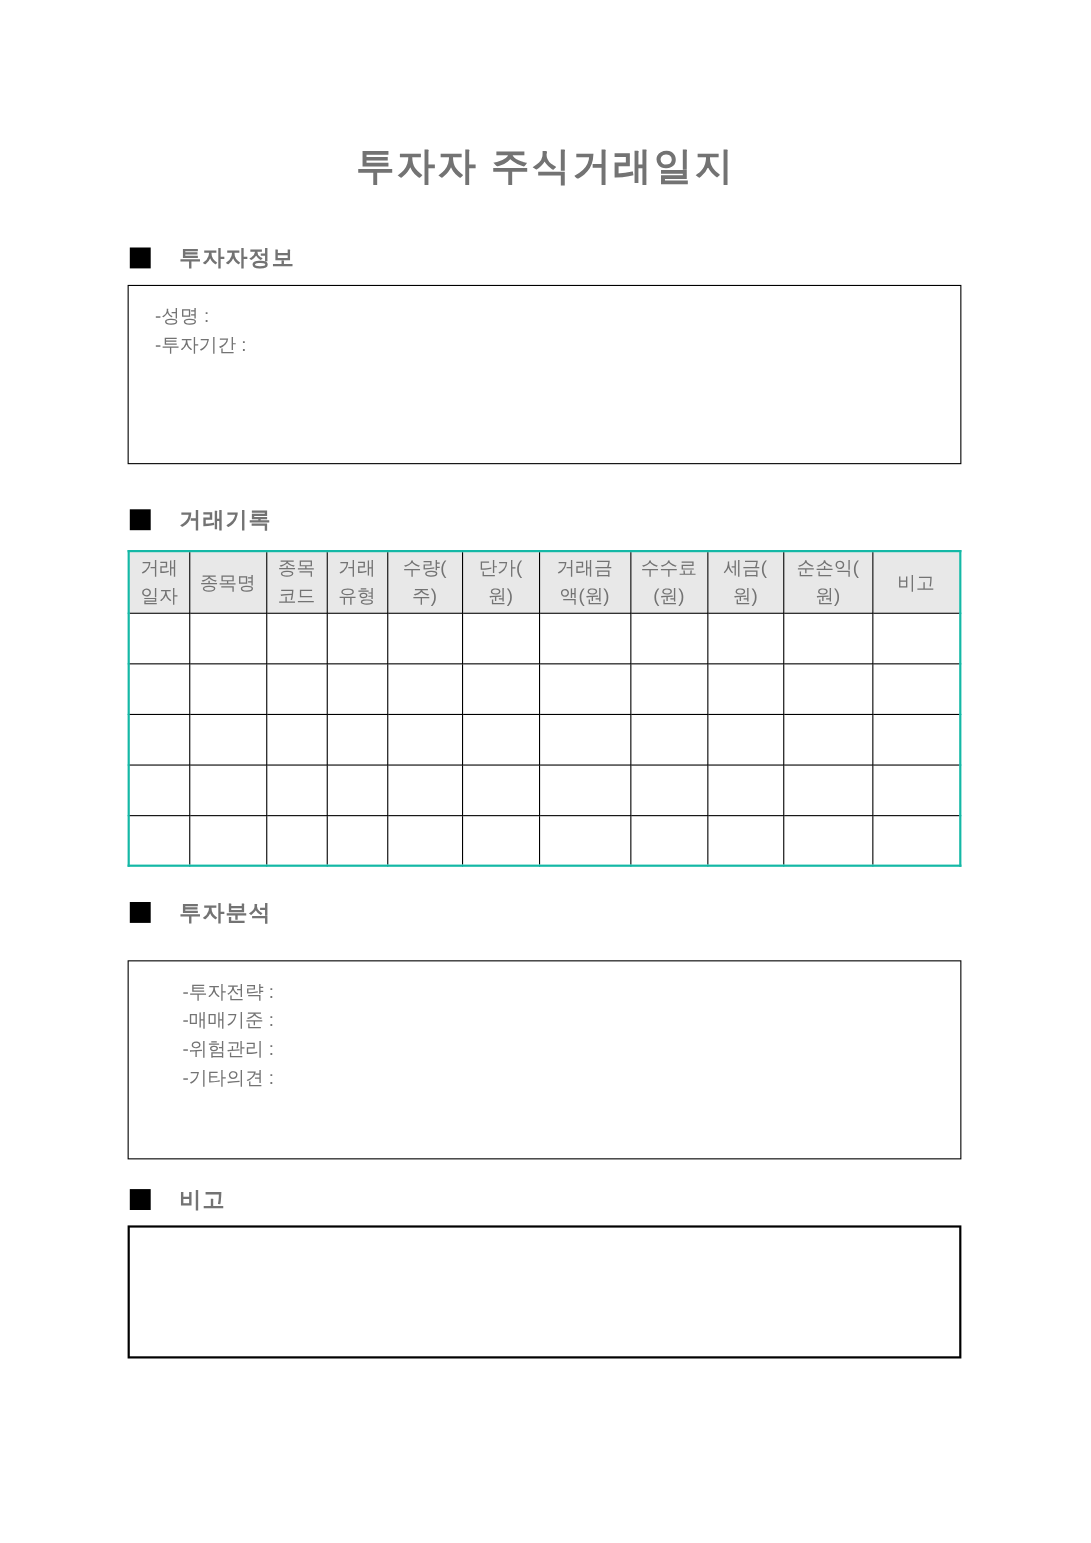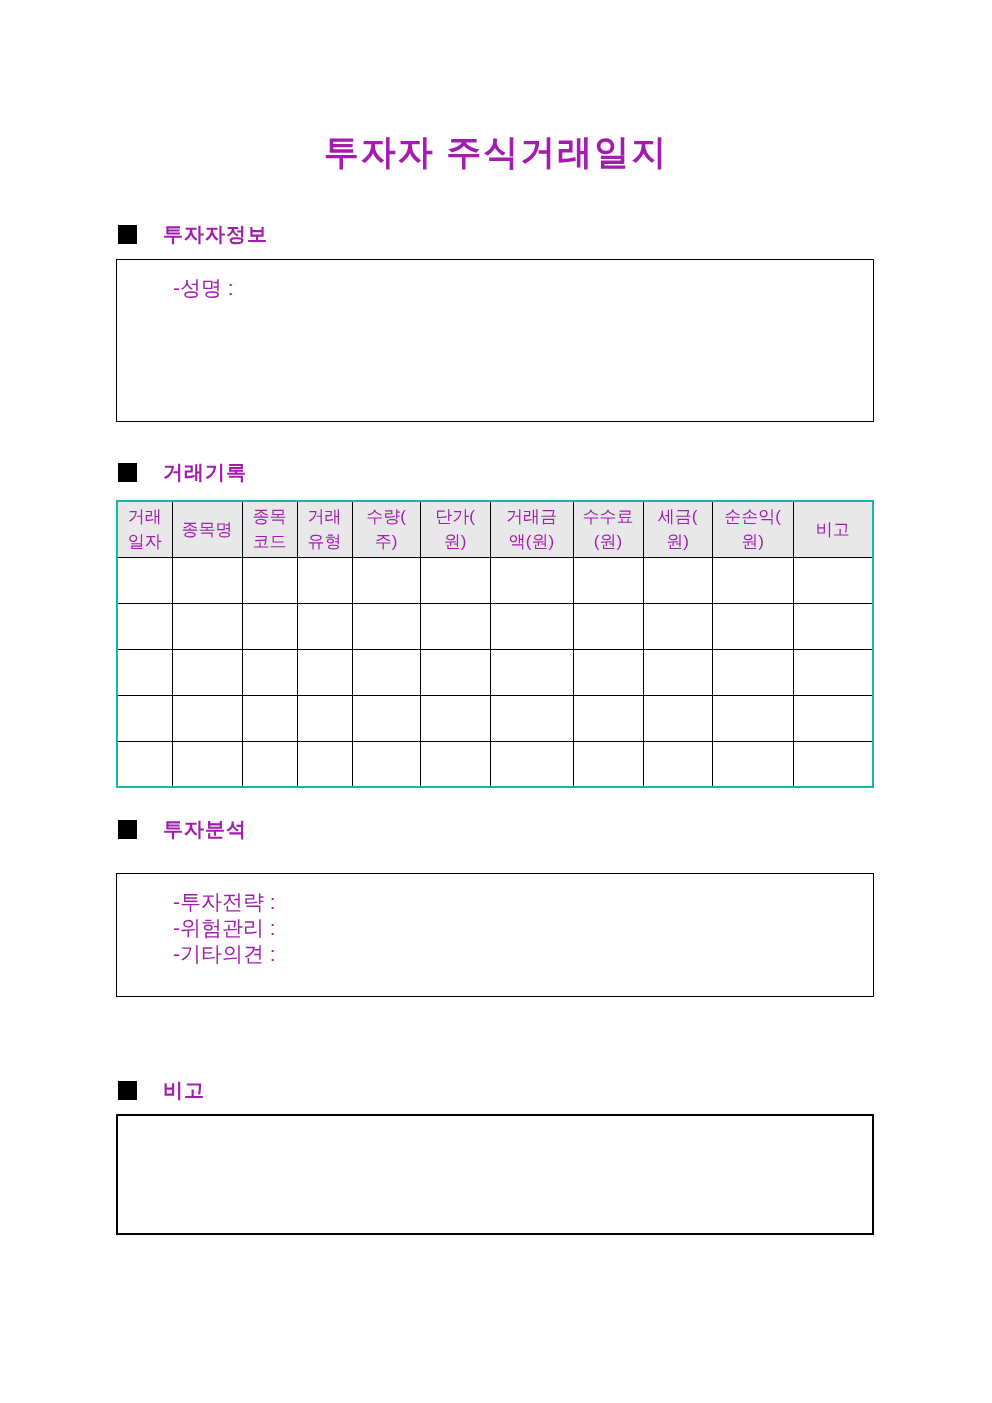--- a/index.html
+++ b/index.html
@@ -3,21 +3,21 @@
 <meta charset="utf-8">
 <style>
   * { margin: 0; padding: 0; box-sizing: border-box; }
   html, body { background: #ffffff; }
   .page {
     position: relative;
     width: 992px;
     height: 1403px;
     margin: 0 auto;
     background: #ffffff;
-    color: #a21caf;
+    color: #737373;
     font-family: "Liberation Sans", sans-serif;
     overflow: hidden;
   }
   .doc-title {
     position: absolute;
     top: 131px;
     left: 0;
     width: 100%;
     text-align: center;
     font-size: 35px;
@@ -51,25 +51,25 @@
   .sh-remarks  { top: 1078px; }
 
   .box {
     position: absolute;
     left: 116px;
     width: 758px;
     background: #ffffff;
     border: 1px solid #000000;
   }
   .box-investor { top: 259px;  height: 163px; }
-  .box-analysis { top: 873px;  height: 124px; }
+  .box-analysis { top: 873px;  height: 181px; padding-left: 25px; }
   .box-remarks  { top: 1114px; height: 121px; border-width: 2px; }
 
   .fields { padding: 15px 10px 0 24px; }
-  .field  { font-size: 21px; line-height: 26px; white-space: pre; margin-left: 32px; }
+  .field  { font-size: 17px; line-height: 26px; white-space: pre; }
 
   .record-table {
     position: absolute;
     left: 116px;
     top: 500px;
     width: 758px;
     border-collapse: collapse;
     table-layout: fixed;
     border: 2px solid #14b8a6;
   }
@@ -111,20 +111,21 @@
 
   <h1 class="doc-title">투자자 주식거래일지</h1>
 
   <div class="section-heading sh-investor">
     <span class="bullet"></span>
     <span class="heading-label">투자자정보</span>
   </div>
   <div class="box box-investor">
     <div class="fields">
       <div class="field">-성명 :</div>
+      <div class="field">-투자기간 :</div>
     </div>
   </div>
 
   <div class="section-heading sh-record">
     <span class="bullet"></span>
     <span class="heading-label">거래기록</span>
   </div>
   <table class="record-table">
     <colgroup>
       <col>
@@ -232,20 +233,21 @@
       </tbody>
   </table>
 
   <div class="section-heading sh-analysis">
     <span class="bullet"></span>
     <span class="heading-label">투자분석</span>
   </div>
   <div class="box box-analysis">
     <div class="fields">
       <div class="field">-투자전략 :</div>
+      <div class="field">-매매기준 :</div>
       <div class="field">-위험관리 :</div>
       <div class="field">-기타의견 :</div>
     </div>
   </div>
 
   <div class="section-heading sh-remarks">
     <span class="bullet"></span>
     <span class="heading-label">비고</span>
   </div>
   <div class="box box-remarks"></div>

